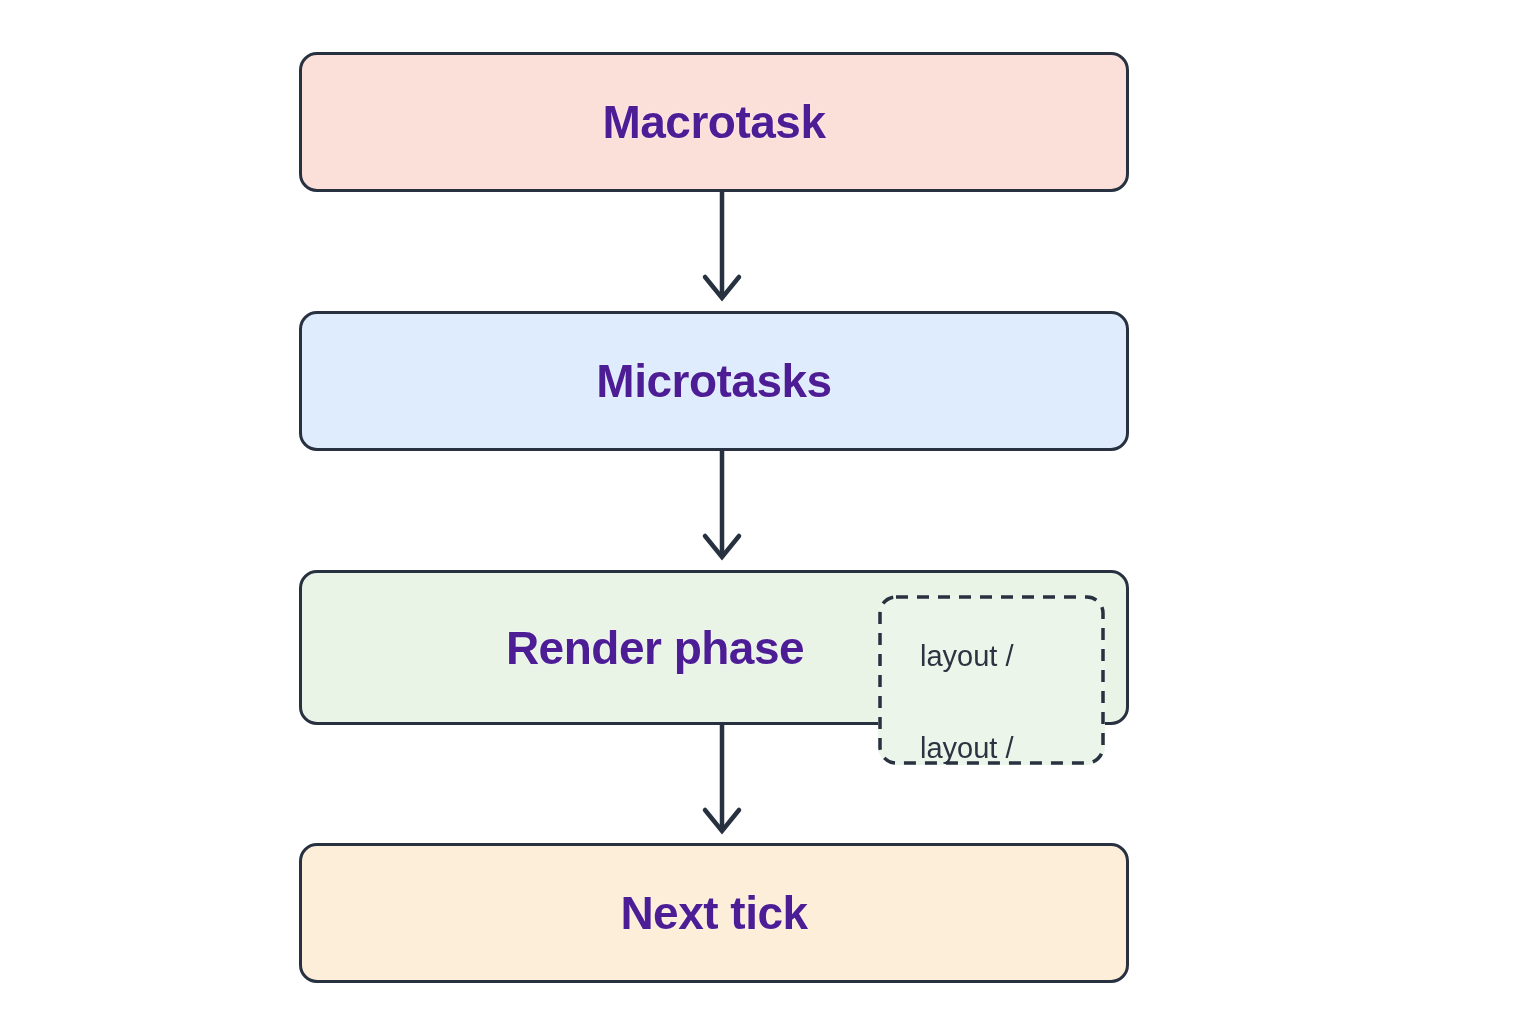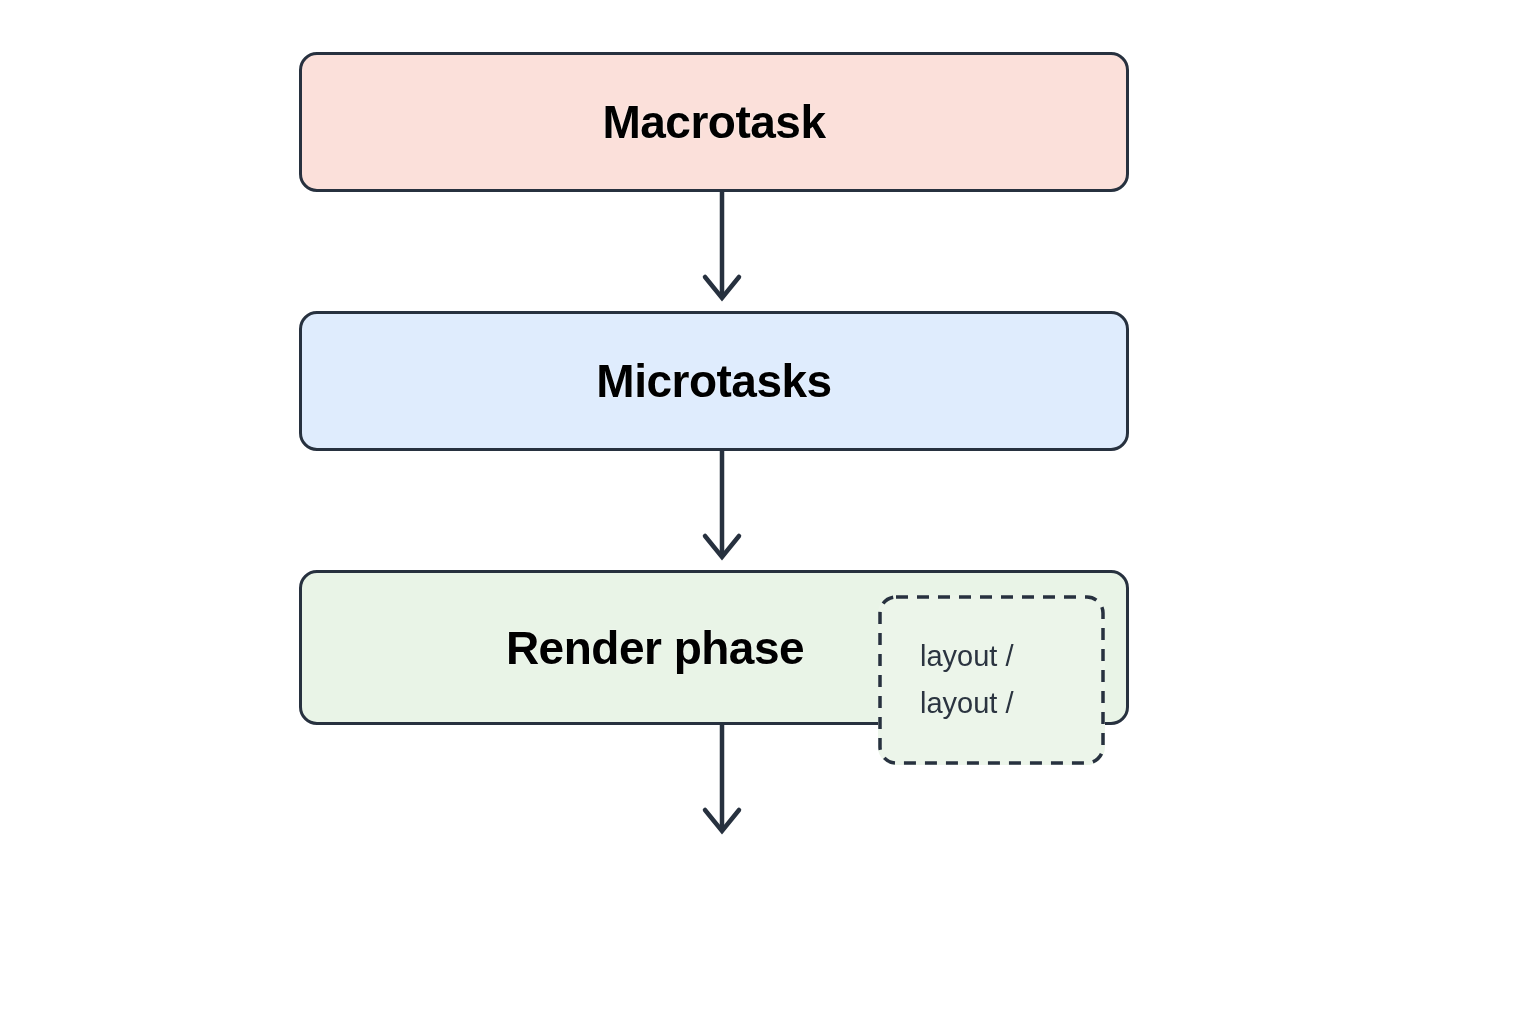--- a/index.html
+++ b/index.html
@@ -23,21 +23,21 @@
     border: 3px solid #27313f;
     border-radius: 18px;
     box-sizing: border-box;
     display: flex;
     align-items: center;
     justify-content: center;
   }
   .node-label {
     font-size: 46px;
     font-weight: 700;
-    color: #000000;
+    color: #4c1d95;
     letter-spacing: -0.5px;
     text-shadow: 0 0 2px rgba(255,255,255,0.8);
     white-space: nowrap;
   }
   .node-1 { top: 52px; }
   .node-2 { top: 311px; }
   .node-3 { top: 570px; height: 155px; padding-right: 118px; }
   .node-4 { top: 843px; }
 
   .arrow {
@@ -83,20 +83,21 @@
     stroke: #27313f;
     stroke-width: 3.5;
     stroke-dasharray: 12 9;
   }
   .annotation-line {
     font-size: 29px;
     font-weight: 500;
     color: #2b3440;
     line-height: 47px;
     white-space: nowrap;
+    margin-top: 45px;
   }
 </style>
 </head>
 <body>
 
 <div class="canvas">
 
   <div class="node node-1" style="background-color: rgb(251, 224, 218);">
     <span class="node-label">Macrotask</span>
   </div>
@@ -125,14 +126,17 @@
     </svg>
     <div class="annotation-line">layout /</div>
     <div class="annotation-line">layout /</div>
   </div>
 
   <svg class="arrow arrow-3" viewBox="0 0 60 119" aria-hidden="true">
     <line x1="30" y1="0" x2="30" y2="104"></line>
     <polyline points="13,85 30,106 47,85"></polyline>
   </svg>
 
+  <div class="node node-4" style="background-color: rgb(253, 238, 218);">
+    <span class="node-label">Next tick</span>
+  </div>
 
 </div>
 
 </body></html>

